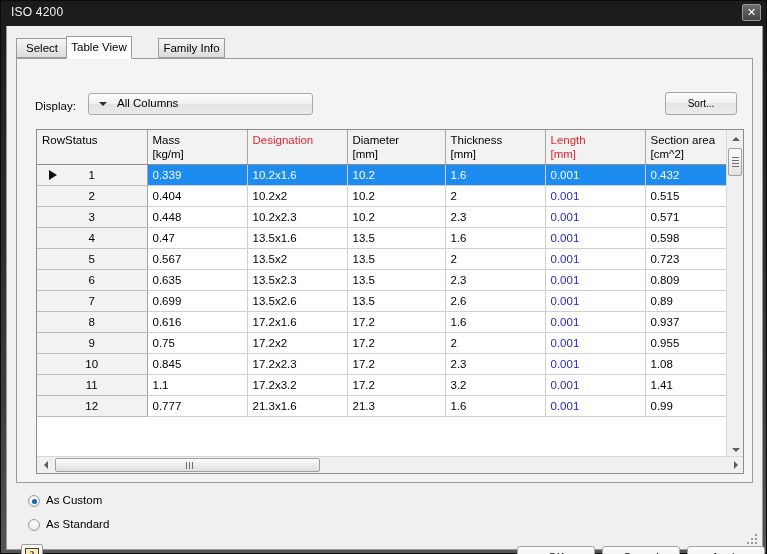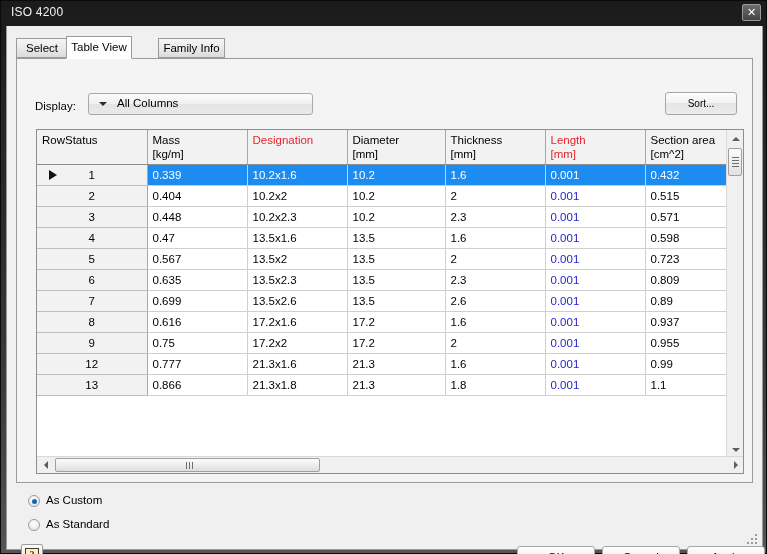--- a/index.html
+++ b/index.html
@@ -609,39 +609,50 @@
                   </td>
                   <td class="data">0.75</td>
                   <td class="data">17.2x2</td>
                   <td class="data">17.2</td>
                   <td class="data">2</td>
                   <td class="data blue">0.001</td>
                   <td class="data">0.955</td>
                 </tr>
                 <tr>
                   <td class="rowstatus">
+                    <span class="num">10</span>
+                  </td>
+                  <td class="data">0.845</td>
+                  <td class="data">17.2x2.3</td>
+                  <td class="data">17.2</td>
+                  <td class="data">2.3</td>
+                  <td class="data blue">0.001</td>
+                  <td class="data">1.08</td>
+                </tr>
+                <tr>
+                  <td class="rowstatus">
+                    <span class="num">11</span>
+                  </td>
+                  <td class="data">1.1</td>
+                  <td class="data">17.2x3.2</td>
+                  <td class="data">17.2</td>
+                  <td class="data">3.2</td>
+                  <td class="data blue">0.001</td>
+                  <td class="data">1.41</td>
+                </tr>
+                <tr>
+                  <td class="rowstatus">
                     <span class="num">12</span>
                   </td>
                   <td class="data">0.777</td>
                   <td class="data">21.3x1.6</td>
                   <td class="data">21.3</td>
                   <td class="data">1.6</td>
                   <td class="data blue">0.001</td>
                   <td class="data">0.99</td>
-                </tr>
-                <tr>
-                  <td class="rowstatus">
-                    <span class="num">13</span>
-                  </td>
-                  <td class="data">0.866</td>
-                  <td class="data">21.3x1.8</td>
-                  <td class="data">21.3</td>
-                  <td class="data">1.8</td>
-                  <td class="data blue">0.001</td>
-                  <td class="data">1.1</td>
                 </tr>
               </tbody>
           </table>
         </div>
 
         <div class="vscroll">
           <div class="vs-up">
               <i></i>
             </div>
           <div class="vs-thumb">

